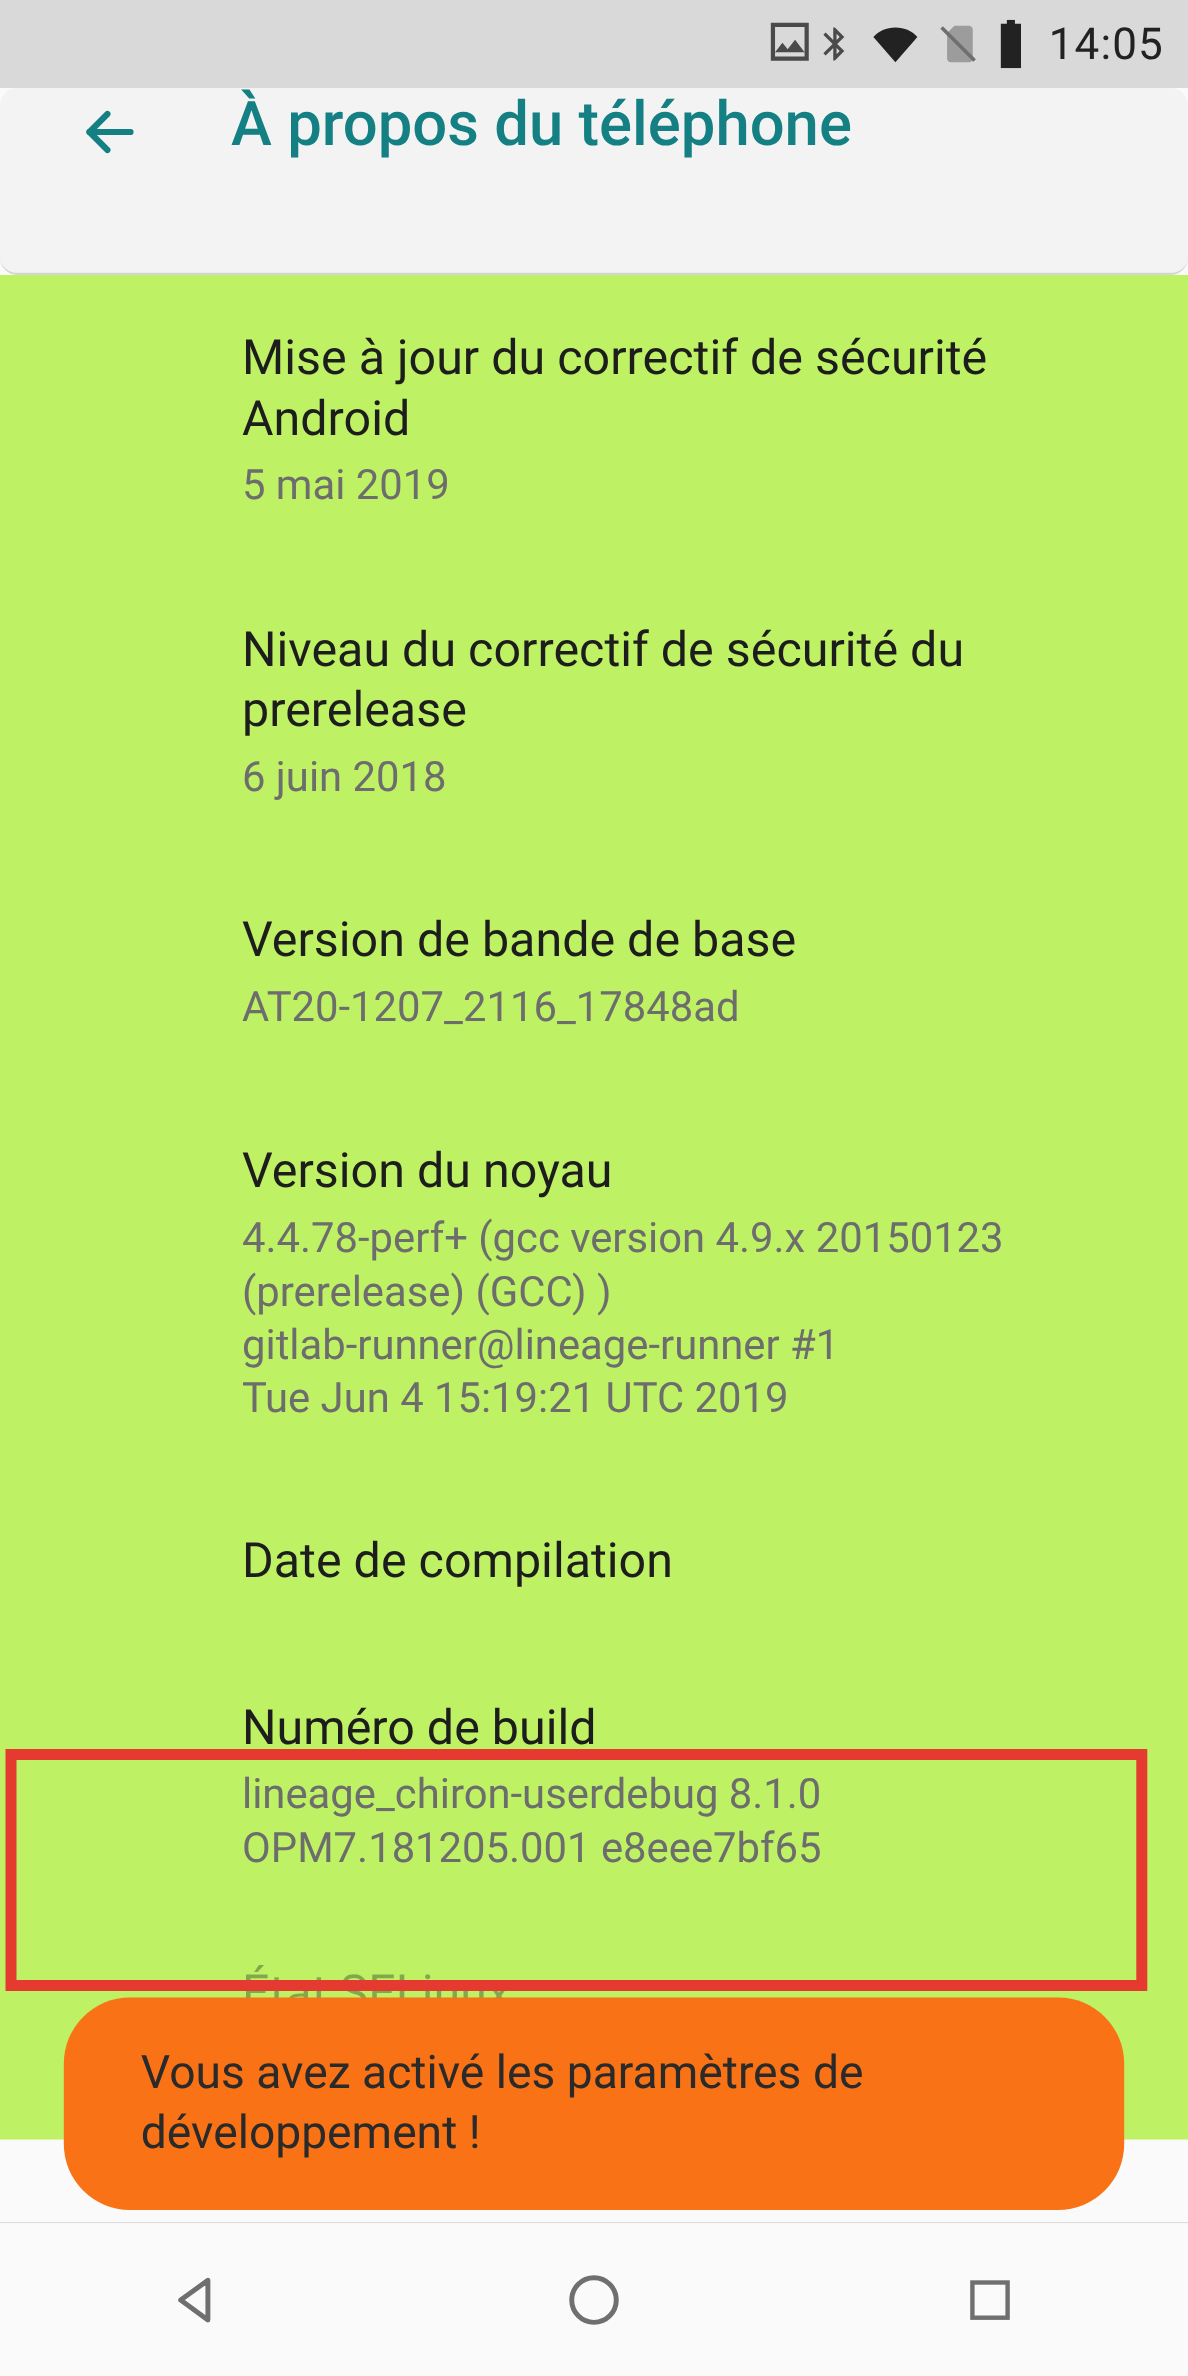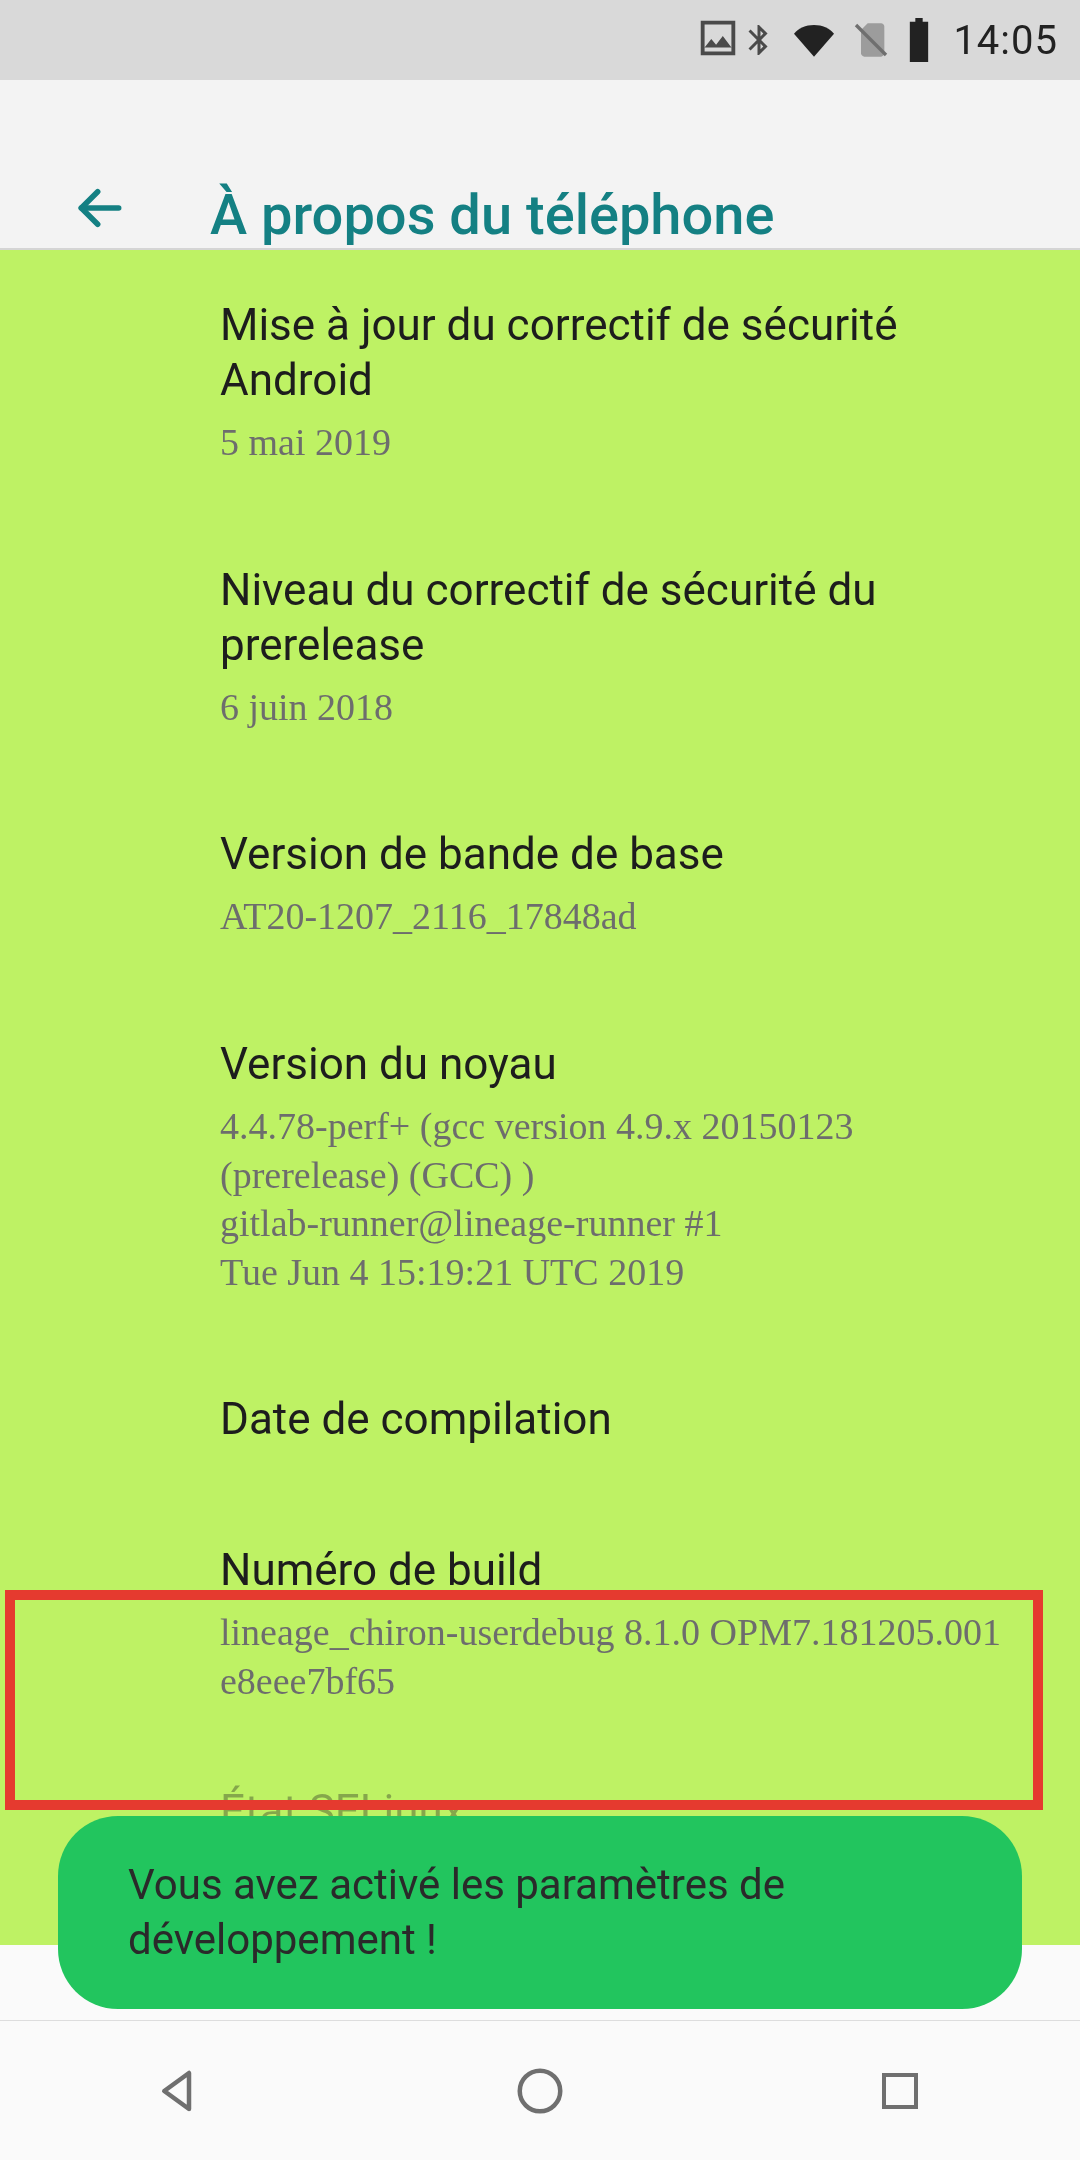--- a/index.html
+++ b/index.html
@@ -4,32 +4,32 @@
 <style>
   * { margin:0; padding:0; box-sizing:border-box; }
   html,body { width:1080px; height:2160px; font-family:Roboto,"Helvetica Neue",Arial,sans-serif; background:#fafafa; overflow:hidden; }
   
   .status-bar { width:100%; height:80px; background:#d9d9d9; display:flex; align-items:center; justify-content:flex-end; padding:0 22px; }
   .status-left { display:flex; align-items:center; gap:10px; }
   .status-right { display:flex; align-items:center; gap:14px; }
   .status-right svg { display:block; }
   .clock { font-size:40px; color:#222; margin-left:6px; letter-spacing:1px; }
   
-  .header { width:100%; height:170px; background:#f3f3f3; display:flex; align-items:flex-end; padding-left:60px; border-bottom:2px solid #d4d4d4; }
+  .header { width:100%; height:170px; background:#f3f3f3; display:flex; align-items:flex-start; padding-left:60px; border-bottom:2px solid #d4d4d4;border-radius:16px; }
   .back-btn { width:80px; height:80px; display:flex; align-items:center; justify-content:center; }
   .title { font-size:56px; font-weight:500; color:#148083; margin-left:70px; }
   
   .content { width:100%; padding-left:220px; padding-right:40px; background:#bef264; }
   .item { padding:48px 0 48px 0; }
   .item-title { font-size:44px; color:#1d1d1d; line-height:1.25; }
-  .item-sub { font-size:38px; color:#6d6d6d; line-height:1.28; margin-top:10px; white-space:pre-line;font-family:Liberation Serif, serif; }
+  .item-sub { font-size:38px; color:#6d6d6d; line-height:1.28; margin-top:10px; white-space:pre-line; }
   
   .highlight-box { position:absolute; left:5px; width:1038px; border:10px solid #e53a2f; pointer-events:none; }
   
-  .toast { position:absolute; left:58px; right:58px; background:#22c55e; border-radius:60px; padding:42px 70px 42px 70px; font-size:42px; color:#2a2a2a; line-height:1.3; }
+  .toast { position:absolute; left:58px; right:58px; background:#f97316; border-radius:60px; padding:42px 70px 42px 70px; font-size:42px; color:#2a2a2a; line-height:1.3; }
   
   .faded { opacity:0.35; }
   
   .nav-bar { position:absolute; bottom:0; left:0; width:100%; height:140px; background:#fafafa; display:flex; align-items:center; justify-content:space-around; border-top:1px solid #ddd; }
   .nav-btn { width:200px; height:100px; display:flex; align-items:center; justify-content:center; }
   .page { position:relative; width:1080px; height:2160px; }
 </style>
 </head>
 <body>
 

